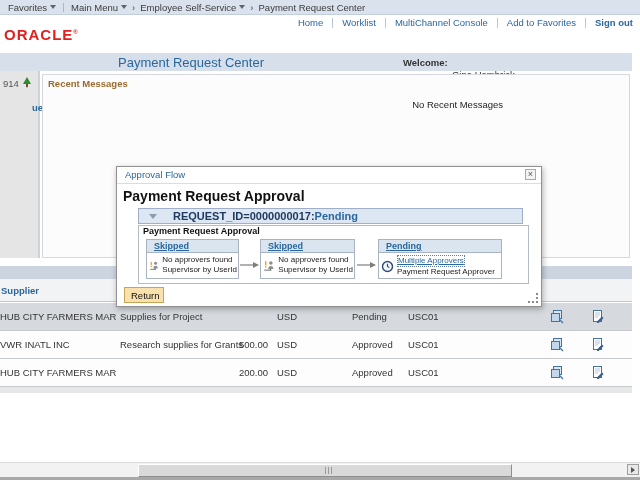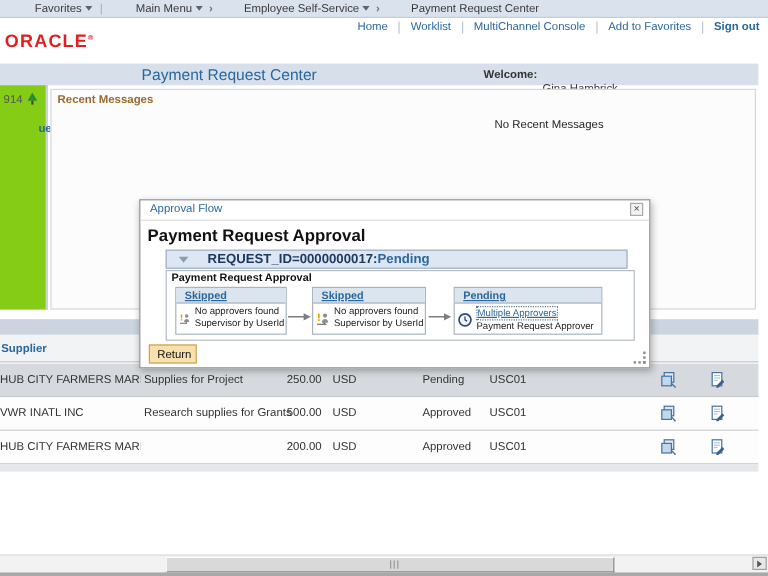--- a/index.html
+++ b/index.html
@@ -2,39 +2,39 @@
 <html><head>
 <meta charset="utf-8">
 <style>
   html,body{margin:0;padding:0;background:#fff;}
   .screen{position:relative;width:640px;height:480px;overflow:hidden;
           font-family:"Liberation Sans",sans-serif;background:#fff;}
   .abs{position:absolute;}
   
   .crumbbar{left:0;top:0;width:640px;height:15px;background:#d9e2ed;border-bottom:1px solid #c3cedd;
             display:flex;align-items:center;font-size:9.5px;color:#3b3b3b;box-sizing:border-box;padding-left:8px;}
-  .crumbbar .item{display:flex;align-items:center;gap:3px;cursor:pointer;margin-left:21px;}
+  .crumbbar .item{display:flex;align-items:center;gap:3px;cursor:pointer;}
   .caret{width:0;height:0;border-left:3px solid transparent;border-right:3px solid transparent;border-top:4px solid #5a6572;display:inline-block;}
   .vsep{width:1px;height:9px;background:#aab7c6;margin:0 7px;display:inline-block;}
   .gt{color:#6b7684;margin:0 5px;font-weight:bold;}
   
   .topband{left:0;top:16px;width:640px;height:36px;background:#fff;}
   .navlinks{position:absolute;right:5px;top:1px;display:flex;align-items:center;font-size:9.5px;color:#2a679e;}
   .navlinks .lnk{cursor:pointer;padding:0 2px;}
   .navlinks .lsep{width:1px;height:10px;background:#b9c6d6;margin:0 7px;}
   .signout{font-weight:bold;}
   .logo{position:absolute;left:4px;top:10px;color:#e21f1f;font-weight:bold;font-size:15px;letter-spacing:1px;}
   .logo sup{font-size:6px;}
   
   .headerbar{left:0;top:53px;width:632px;height:18px;background:#d7e0ea;}
   .pagetitle{position:absolute;left:118px;top:2px;font-size:13px;color:#2a679e;}
   .welcome{position:absolute;left:403px;top:4px;font-size:9.5px;font-weight:bold;color:#333;}
   .username{position:absolute;left:452px;top:4px;font-size:9.5px;color:#333;margin-top:12px;}
   
-  .sidebar{left:0;top:71px;width:38px;height:187px;background:#84cc16;border-right:2px solid #ccd2da;}
+  .sidebar{left:0;top:71px;width:38px;height:187px;background:#e5e5e5;border-right:2px solid #ccd2da;}
   .sb914{position:absolute;left:3px;top:6px;font-size:9.5px;color:#555;display:flex;align-items:center;gap:3px;}
   .sblink{position:absolute;left:0;top:31px;font-size:9.5px;font-weight:bold;color:#2a679e;cursor:pointer;padding-left:32px;}
   
   .panel{left:42px;top:74px;width:588px;height:184px;background:#fcfcfd;border:1px solid #d5d8dc;box-sizing:border-box;}
   .paneltitle{position:absolute;left:5px;top:3px;font-size:9.5px;font-weight:bold;color:#9a6a2e;}
   .emptymsg{position:absolute;left:0;top:24px;width:460px;text-align:right;font-size:9.5px;color:#222;}
   
   .band{left:0;top:266px;width:632px;height:13px;background:#ccd5df;}
   .subhead{left:0;top:279px;width:632px;height:23px;background:#f2f3f5;border-bottom:1px solid #c3c7cb;box-sizing:border-box;}
   .colhdr{position:absolute;left:1px;top:6px;font-size:9.5px;font-weight:bold;color:#2a679e;cursor:pointer;}
@@ -152,21 +152,20 @@
   </div>
 
   <div class="abs band"></div>
   <div class="abs subhead">
     <span class="colhdr">Supplier</span>
   </div>
 
   <div class="abs grow r0">
     <span class="c c-supplier">HUB CITY FARMERS MARKET/</span>
     <span class="c c-desc">Supplies for Project</span>
-    <span class="c c-amt">250.00</span>
     <span class="c c-cur">USD</span>
     <span class="c c-status">Pending</span>
     <span class="c c-unit">USC01</span>
     <span class="rowicon i1"><svg width="15" height="15" viewBox="0 0 15 15">
           <rect x="4.5" y="1.5" width="8" height="8" fill="#dbe7f3" stroke="#4472a4"></rect>
           <rect x="2.5" y="4.5" width="8" height="8" fill="#c3d7ec" stroke="#4472a4"></rect>
           <path d="M10.5 10.5l3.5 3.5" stroke="#4472a4" stroke-width="1.2"></path>
         </svg></span>
     <span class="rowicon i2"><svg width="15" height="15" viewBox="0 0 15 15">
           <rect x="3.5" y="1.5" width="8" height="11" fill="#fff" stroke="#4472a4"></rect>

